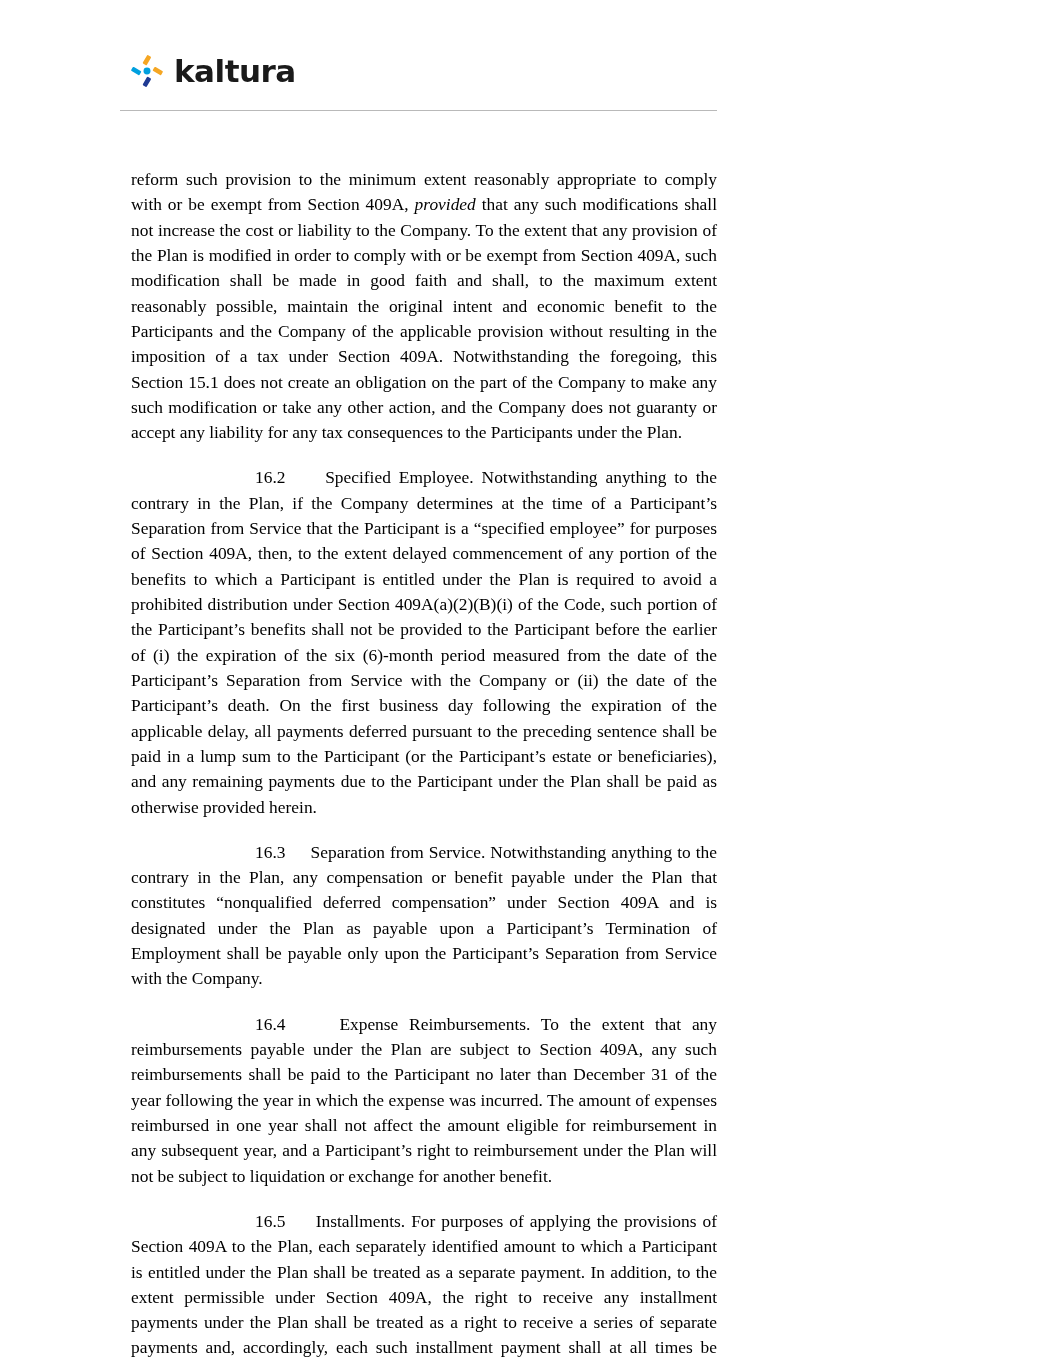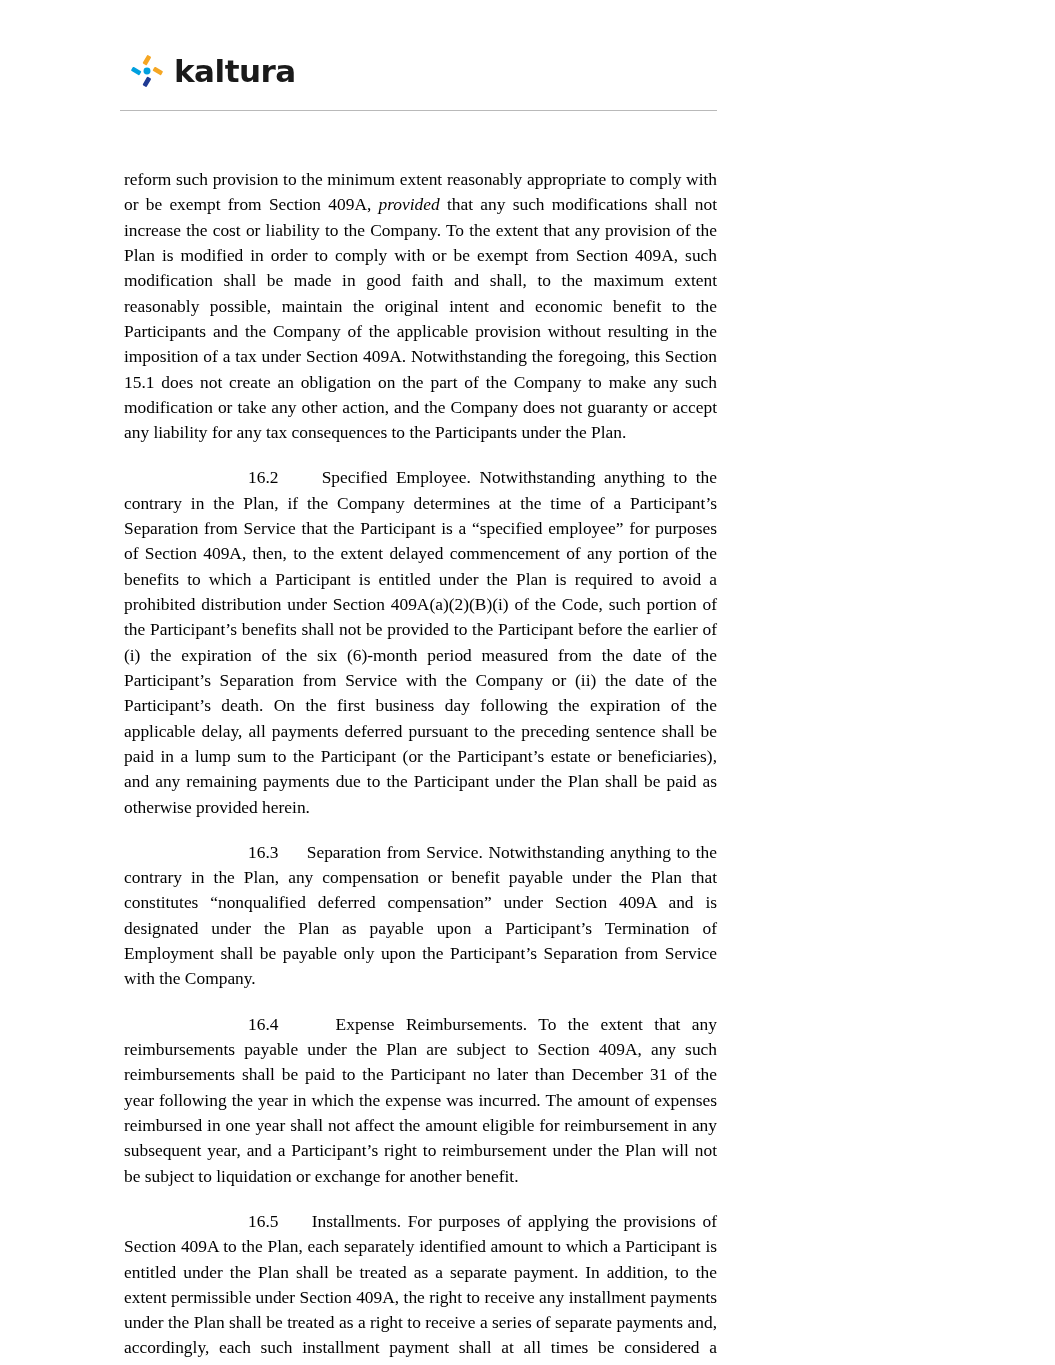--- a/index.html
+++ b/index.html
@@ -49,21 +49,21 @@
   }
   
   .doc-body {
     font-size: 17.4px;
     line-height: 1.455;
     text-align: justify;
     -webkit-hyphens: none;
     hyphens: none;
   }
   .doc-body p {
-    margin: 0 0 20px 4px;
+    margin: 0 0 20px 11px;
   }
   .doc-body p.indent {
     text-indent: 124px;
   }
   .doc-body p:last-of-type {
     margin-bottom: 0;
   }
   .sec-num {
     
   }

